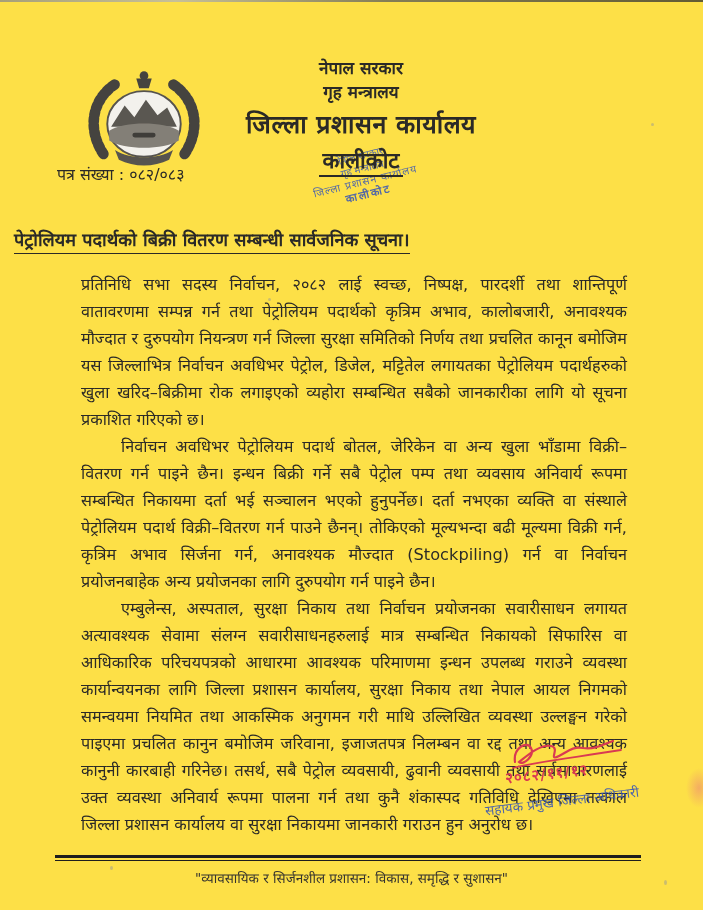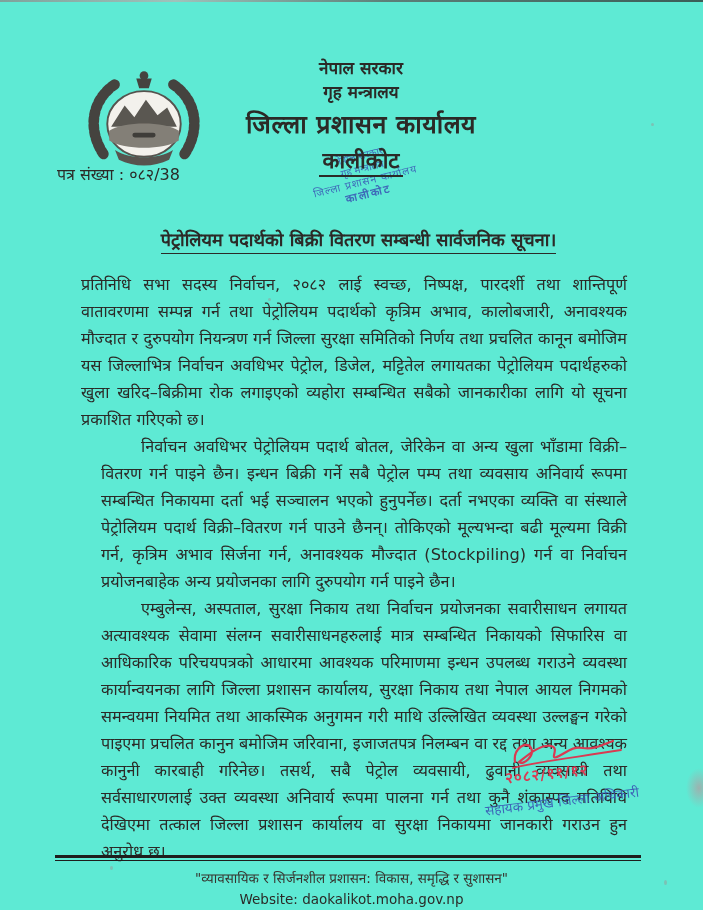--- a/index.html
+++ b/index.html
@@ -4,21 +4,21 @@
 <style>
   html,body{margin:0;padding:0;}
   body{
     font-family:"DejaVu Sans","Liberation Sans",sans-serif;
     background:#e9e9e6;
   }
   .page{
     position:relative;
     width:703px;height:910px;
     margin:0 auto;
-    background:#5eead4;
+    background:#fde047;
     color:#2b2a27;
     overflow:hidden;
     box-shadow:0 0 4px rgba(0,0,0,.25);
   }
   .scan-top-line{
     position:absolute;top:0;left:0;right:0;height:2px;
     background:linear-gradient(90deg,#8a8a88 0%,#b5b5b2 25%,#5c5c5a 55%,#2f2f2e 100%);
     opacity:.75;
   }
   .emblem{position:absolute;left:86px;top:68px;width:116px;height:110px;}
@@ -42,31 +42,31 @@
   .contact-block{position:absolute;left:478px;top:90px;width:220px;}
   .contact-phone{font-size:15px;font-weight:bold;}
   .contact-email{font-family:"Liberation Serif","DejaVu Serif",serif;
     font-weight:bold;font-size:13px;margin-top:6px;}
   .contact-email2{font-family:"Liberation Serif","DejaVu Serif",serif;
     font-weight:bold;font-size:13px;margin-left:42px;margin-top:1px;}
   .meta-left{position:absolute;left:57px;top:163px;font-size:16px;}
   .meta-left .row2{margin-top:8px;}
   .meta-right{position:absolute;left:520px;top:167px;font-size:16px;}
   .meta-right .row2{margin-top:6px;}
-  .notice-title-wrap{position:absolute;left:14px;right:0;top:227px;text-align:center;}
+  .notice-title-wrap{position:absolute;left:14px;right:0;top:227px;text-align:left;}
   .notice-title{
     display:inline-block;font-size:18px;font-weight:bold;
     border-bottom:1.5px solid #2b2a27;padding-bottom:2px;
   }
   .body-text{
     position:absolute;left:81px;top:271px;width:546px;
     font-size:16.2px;line-height:27px;text-align:justify;
   }
   .body-text p{margin:0;}
-  .body-text p.indent{text-indent:40px;margin-left:20px;}
+  .body-text p.indent{text-indent:40px;}
   .signature-block{position:absolute;left:455px;top:736px;width:240px;}
   .sig-scribble{position:absolute;left:52px;top:0;}
   .sig-date{
     position:absolute;left:50px;top:27px;
     color:#d93a52;font-size:15px;font-weight:bold;
     transform:rotate(-6deg);letter-spacing:1px;
   }
   .sig-designation{
     position:absolute;left:2px;top:56px;width:210px;text-align:center;
     color:#3a57b5;font-size:13.5px;transform:rotate(-7deg);opacity:.9;
@@ -120,21 +120,21 @@
 
   <div class="blue-stamp">
     <div class="s1">नेपाल सरकार</div>
     <div class="s2">गृह मन्त्रालय</div>
     <div class="s3">जिल्ला प्रशासन कार्यालय</div>
     <div class="s4">कालीकोट</div>
   </div>
 
 
   <div class="meta-left">
-    <div>पत्र संख्या : ०८२/38</div>
+    <div>पत्र संख्या : ०८२/०८३</div>
   </div>
 
   <div class="notice-title-wrap">
     <span class="notice-title">पेट्रोलियम पदार्थको बिक्री वितरण सम्बन्धी सार्वजनिक सूचना।</span>
   </div>
 
   <div class="body-text">
     <p>प्रतिनिधि सभा सदस्य निर्वाचन, २०८२ लाई स्वच्छ, निष्पक्ष, पारदर्शी तथा शान्तिपूर्ण वातावरणमा सम्पन्न गर्न तथा पेट्रोलियम पदार्थको कृत्रिम अभाव, कालोबजारी, अनावश्यक मौज्दात र दुरुपयोग नियन्त्रण गर्न जिल्ला सुरक्षा समितिको निर्णय तथा प्रचलित कानून बमोजिम यस जिल्लाभित्र निर्वाचन अवधिभर पेट्रोल, डिजेल, मट्टितेल लगायतका पेट्रोलियम पदार्थहरुको खुला खरिद–बिक्रीमा रोक लगाइएको व्यहोरा सम्बन्धित सबैको जानकारीका लागि यो सूचना प्रकाशित गरिएको छ।</p>
     <p class="indent">निर्वाचन अवधिभर पेट्रोलियम पदार्थ बोतल, जेरिकेन वा अन्य खुला भाँडामा विक्री–वितरण गर्न पाइने छैन। इन्धन बिक्री गर्ने सबै पेट्रोल पम्प तथा व्यवसाय अनिवार्य रूपमा सम्बन्धित निकायमा दर्ता भई सञ्चालन भएको हुनुपर्नेछ। दर्ता नभएका व्यक्ति वा संस्थाले पेट्रोलियम पदार्थ विक्री–वितरण गर्न पाउने छैनन्। तोकिएको मूल्यभन्दा बढी मूल्यमा विक्री गर्न, कृत्रिम अभाव सिर्जना गर्न, अनावश्यक मौज्दात (Stockpiling) गर्न वा निर्वाचन प्रयोजनबाहेक अन्य प्रयोजनका लागि दुरुपयोग गर्न पाइने छैन।</p>
     <p class="indent">एम्बुलेन्स, अस्पताल, सुरक्षा निकाय तथा निर्वाचन प्रयोजनका सवारीसाधन लगायत अत्यावश्यक सेवामा संलग्न सवारीसाधनहरुलाई मात्र सम्बन्धित निकायको सिफारिस वा आधिकारिक परिचयपत्रको आधारमा आवश्यक परिमाणमा इन्धन उपलब्ध गराउने व्यवस्था कार्यान्वयनका लागि जिल्ला प्रशासन कार्यालय, सुरक्षा निकाय तथा नेपाल आयल निगमको समन्वयमा नियमित तथा आकस्मिक अनुगमन गरी माथि उल्लिखित व्यवस्था उल्लङ्घन गरेको पाइएमा प्रचलित कानुन बमोजिम जरिवाना, इजाजतपत्र निलम्बन वा रद्द तथा अन्य आवश्यक कानुनी कारबाही गरिनेछ। तसर्थ, सबै पेट्रोल व्यवसायी, ढुवानी व्यवसायी तथा सर्वसाधारणलाई उक्त व्यवस्था अनिवार्य रूपमा पालना गर्न तथा कुनै शंकास्पद गतिविधि देखिएमा तत्काल जिल्ला प्रशासन कार्यालय वा सुरक्षा निकायमा जानकारी गराउन हुन अनुरोध छ।</p>
@@ -148,19 +148,18 @@
       </svg>
     </div>
     <div class="sig-date">२०८२/११/१२</div>
     <div class="sig-designation">सहायक प्रमुख जिल्ला अधिकारी</div>
   </div>
 
   <div class="pink-smudge"></div>
 
   <div class="footer-rule"></div>
   <div class="footer-motto">"व्यावसायिक र सिर्जनशील प्रशासन: विकास, समृद्धि र सुशासन"</div>
-  <div class="footer-website">Website: daokalikot.moha.gov.np</div>
 
   <div class="speck" style="left:268px;top:298px;width:3px;height:3px;"></div>
   <div class="speck" style="left:651px;top:123px;width:3px;height:3px;"></div>
   <div class="speck" style="left:110px;top:866px;width:3px;height:4px;"></div>
   <div class="speck" style="left:664px;top:880px;width:3px;height:5px;"></div>
 </div>
 
 </body></html>

